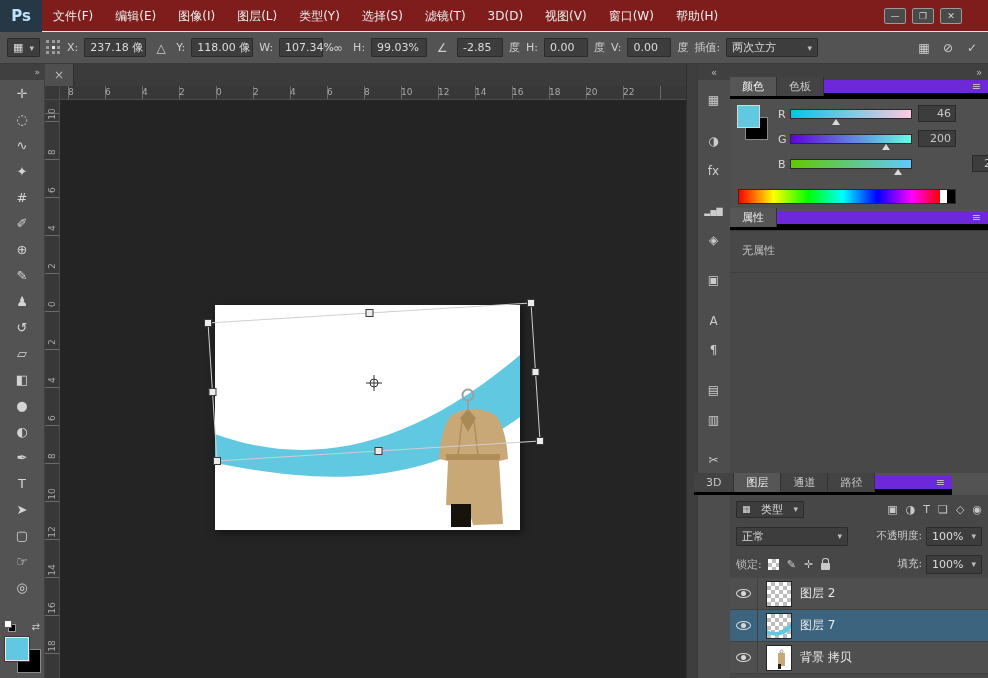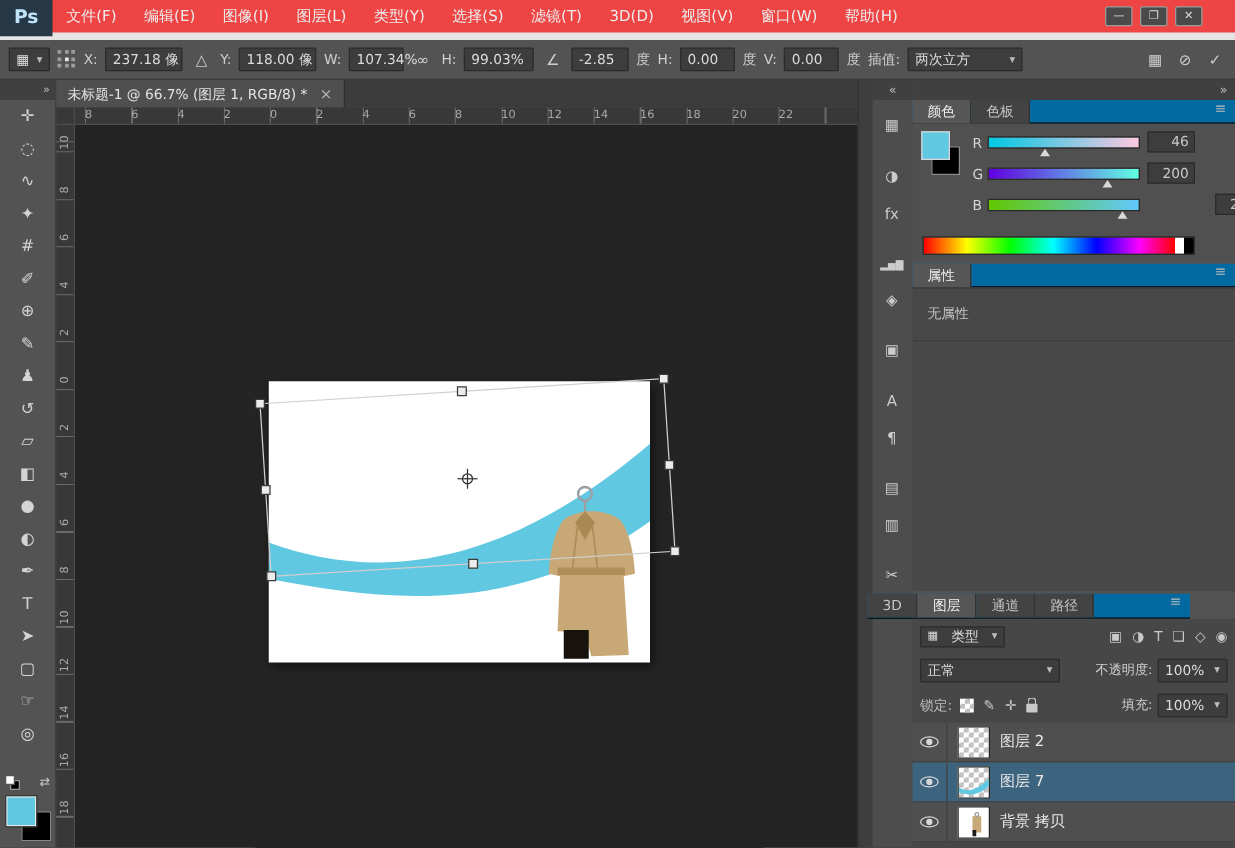--- a/index.html
+++ b/index.html
@@ -1,20 +1,20 @@
 <!DOCTYPE html>
 <html><head>
 <meta charset="utf-8">
 <style>
 *{margin:0;padding:0;box-sizing:border-box}
 html,body{width:988px;height:678px;background:#535353;overflow:hidden}
 body{position:relative;font-family:"DejaVu Sans","Liberation Sans",sans-serif;color:#ddd;-webkit-font-smoothing:antialiased}
 .a{position:absolute}
 
-.menubar{left:0;top:0;width:988px;height:32px;background:#ef4444;border-bottom:6px solid #e5e5e5;display:flex;align-items:center}
+.menubar{left:0;top:0;width:988px;height:32px;background:#7f1d1d;border-bottom:1px solid #e5e5e5;display:flex;align-items:center}
 .pslogo{width:42px;height:32px;background:#263845;color:#bfe3fa;display:flex;align-items:center;justify-content:center;font-weight:bold;font-size:15px}
 .menu{color:#ececec;font-size:12px;padding:0 11px;line-height:32px;white-space:nowrap;cursor:default}
 .winbtns{margin-left:auto;display:flex;gap:6px;padding-right:26px}
 .winbtn{width:22px;height:16px;border:1px solid #9a9a9a;color:#d6d6d6;font-size:9px;display:flex;align-items:center;justify-content:center;border-radius:2px;background:#4a4a4a}
 
 .optionsbar{left:0;top:32px;width:988px;height:32px;background:#535353;border-bottom:1px solid #393939;display:flex;align-items:center;gap:6px;padding:0 7px;font-size:11px}
 .olabel{color:#cfcfcf;white-space:nowrap}
 .ibox{background:#3d3d3d;border:1px solid #2b2b2b;border-radius:1px;height:19px;display:inline-flex;align-items:center;padding:0 5px;color:#dcdcdc;font-size:11px;white-space:nowrap}
 .dbox{justify-content:space-between;gap:6px}
 .caret{color:#bdbdbd;font-size:9px}
@@ -46,21 +46,21 @@
 .vnum{position:absolute;left:0;width:14px;text-align:center;font-size:9px;color:#a9a9a9;transform:rotate(-90deg)}
 .canvasbg{left:60px;top:100px;width:626px;height:578px;background:#242424}
 .document{left:215px;top:305px;width:305px;height:225px;background:#fff;overflow:hidden;box-shadow:2px 3px 8px rgba(0,0,0,.55)}
 .vscrollstrip{left:686px;top:64px;width:11px;height:614px;background:#3e3e3e;border-left:1px solid #2f2f2f}
 
 .dock{left:697px;top:64px;width:33px;height:614px;background:#4d4d4d;border-left:1px solid #3a3a3a}
 .dockhead{height:16px;background:#404040;color:#bdbdbd;font-size:10px;display:flex;align-items:center;justify-content:center}
 .dicon{position:absolute;left:701px;width:25px;height:20px;display:flex;align-items:center;justify-content:center;color:#cccccc;font-size:12px;font-style:normal}
 
 .panelhead{left:730px;top:64px;width:258px;height:16px;background:#404040;color:#bdbdbd;font-size:10px;display:flex;align-items:center;justify-content:flex-end;padding-right:6px}
-.ptabbar{background:#0369a1;display:flex;align-items:flex-start;border-bottom:1px solid #000000}
+.ptabbar{background:#6d28d9;display:flex;align-items:center;border-bottom:6px solid #000000}
 .ptab{height:19px;background:#434343;color:#c7c7c7;font-size:11px;display:flex;align-items:center;padding:0 12px;border-right:1px solid #323232;white-space:nowrap}
 .ptab.active{background:#565656;color:#efefef}
 .pmenu{margin-left:auto;color:#bdbdbd;font-size:11px;padding-right:7px}
 .colorbody{left:730px;top:99px;width:258px;height:110px;background:#505050}
 .chlabel{position:absolute;font-size:11px;color:#d6d6d6}
 .chtrack{position:absolute;width:122px;height:10px;border:1px solid #2a2a2a}
 .chthumb{position:absolute;width:0;height:0;border-left:4px solid transparent;border-right:4px solid transparent;border-bottom:6px solid #d9d9d9}
 .chval{position:absolute;width:38px;height:17px;background:#3d3d3d;border:1px solid #2b2b2b;color:#c9c9c9;font-size:11px;display:flex;align-items:center;justify-content:flex-end;padding-right:4px}
 .spectrum{position:absolute;left:738px;top:189px;width:218px;height:15px;border:1px solid #2a2a2a;background:linear-gradient(to right,#ff0000 0%,#ffff00 16%,#00ff00 32%,#00ffff 48%,#0000ff 64%,#ff00ff 80%,#ff0000 93%,#ffffff 93%,#ffffff 96.5%,#000000 96.5%)}
 .propsbody{left:730px;top:230px;width:258px;height:243px;background:#484848;border-top:1px solid #3a3a3a}
@@ -216,21 +216,20 @@
         <span class="w1"></span>
       </span>
     <span class="swaparr">⇄</span>
   </div>
   <div class="fgswatch"></div>
   <div class="bgswatch"></div>
 </div>
 
 <div class="a tabbar">
   <div class="doctab">
-    <span>未标题-1 @ 66.7% (图层 1, RGB/8) *</span>
     <span class="closex">×</span>
   </div>
 </div>
 
 <div class="a rcorner"></div>
 <div class="a hruler">
   <span class="hnum" style="left:8px">8</span>
   <span class="hnum" style="left:45px">6</span>
   <span class="hnum" style="left:82px">4</span>
   <span class="hnum" style="left:119px">2</span>

